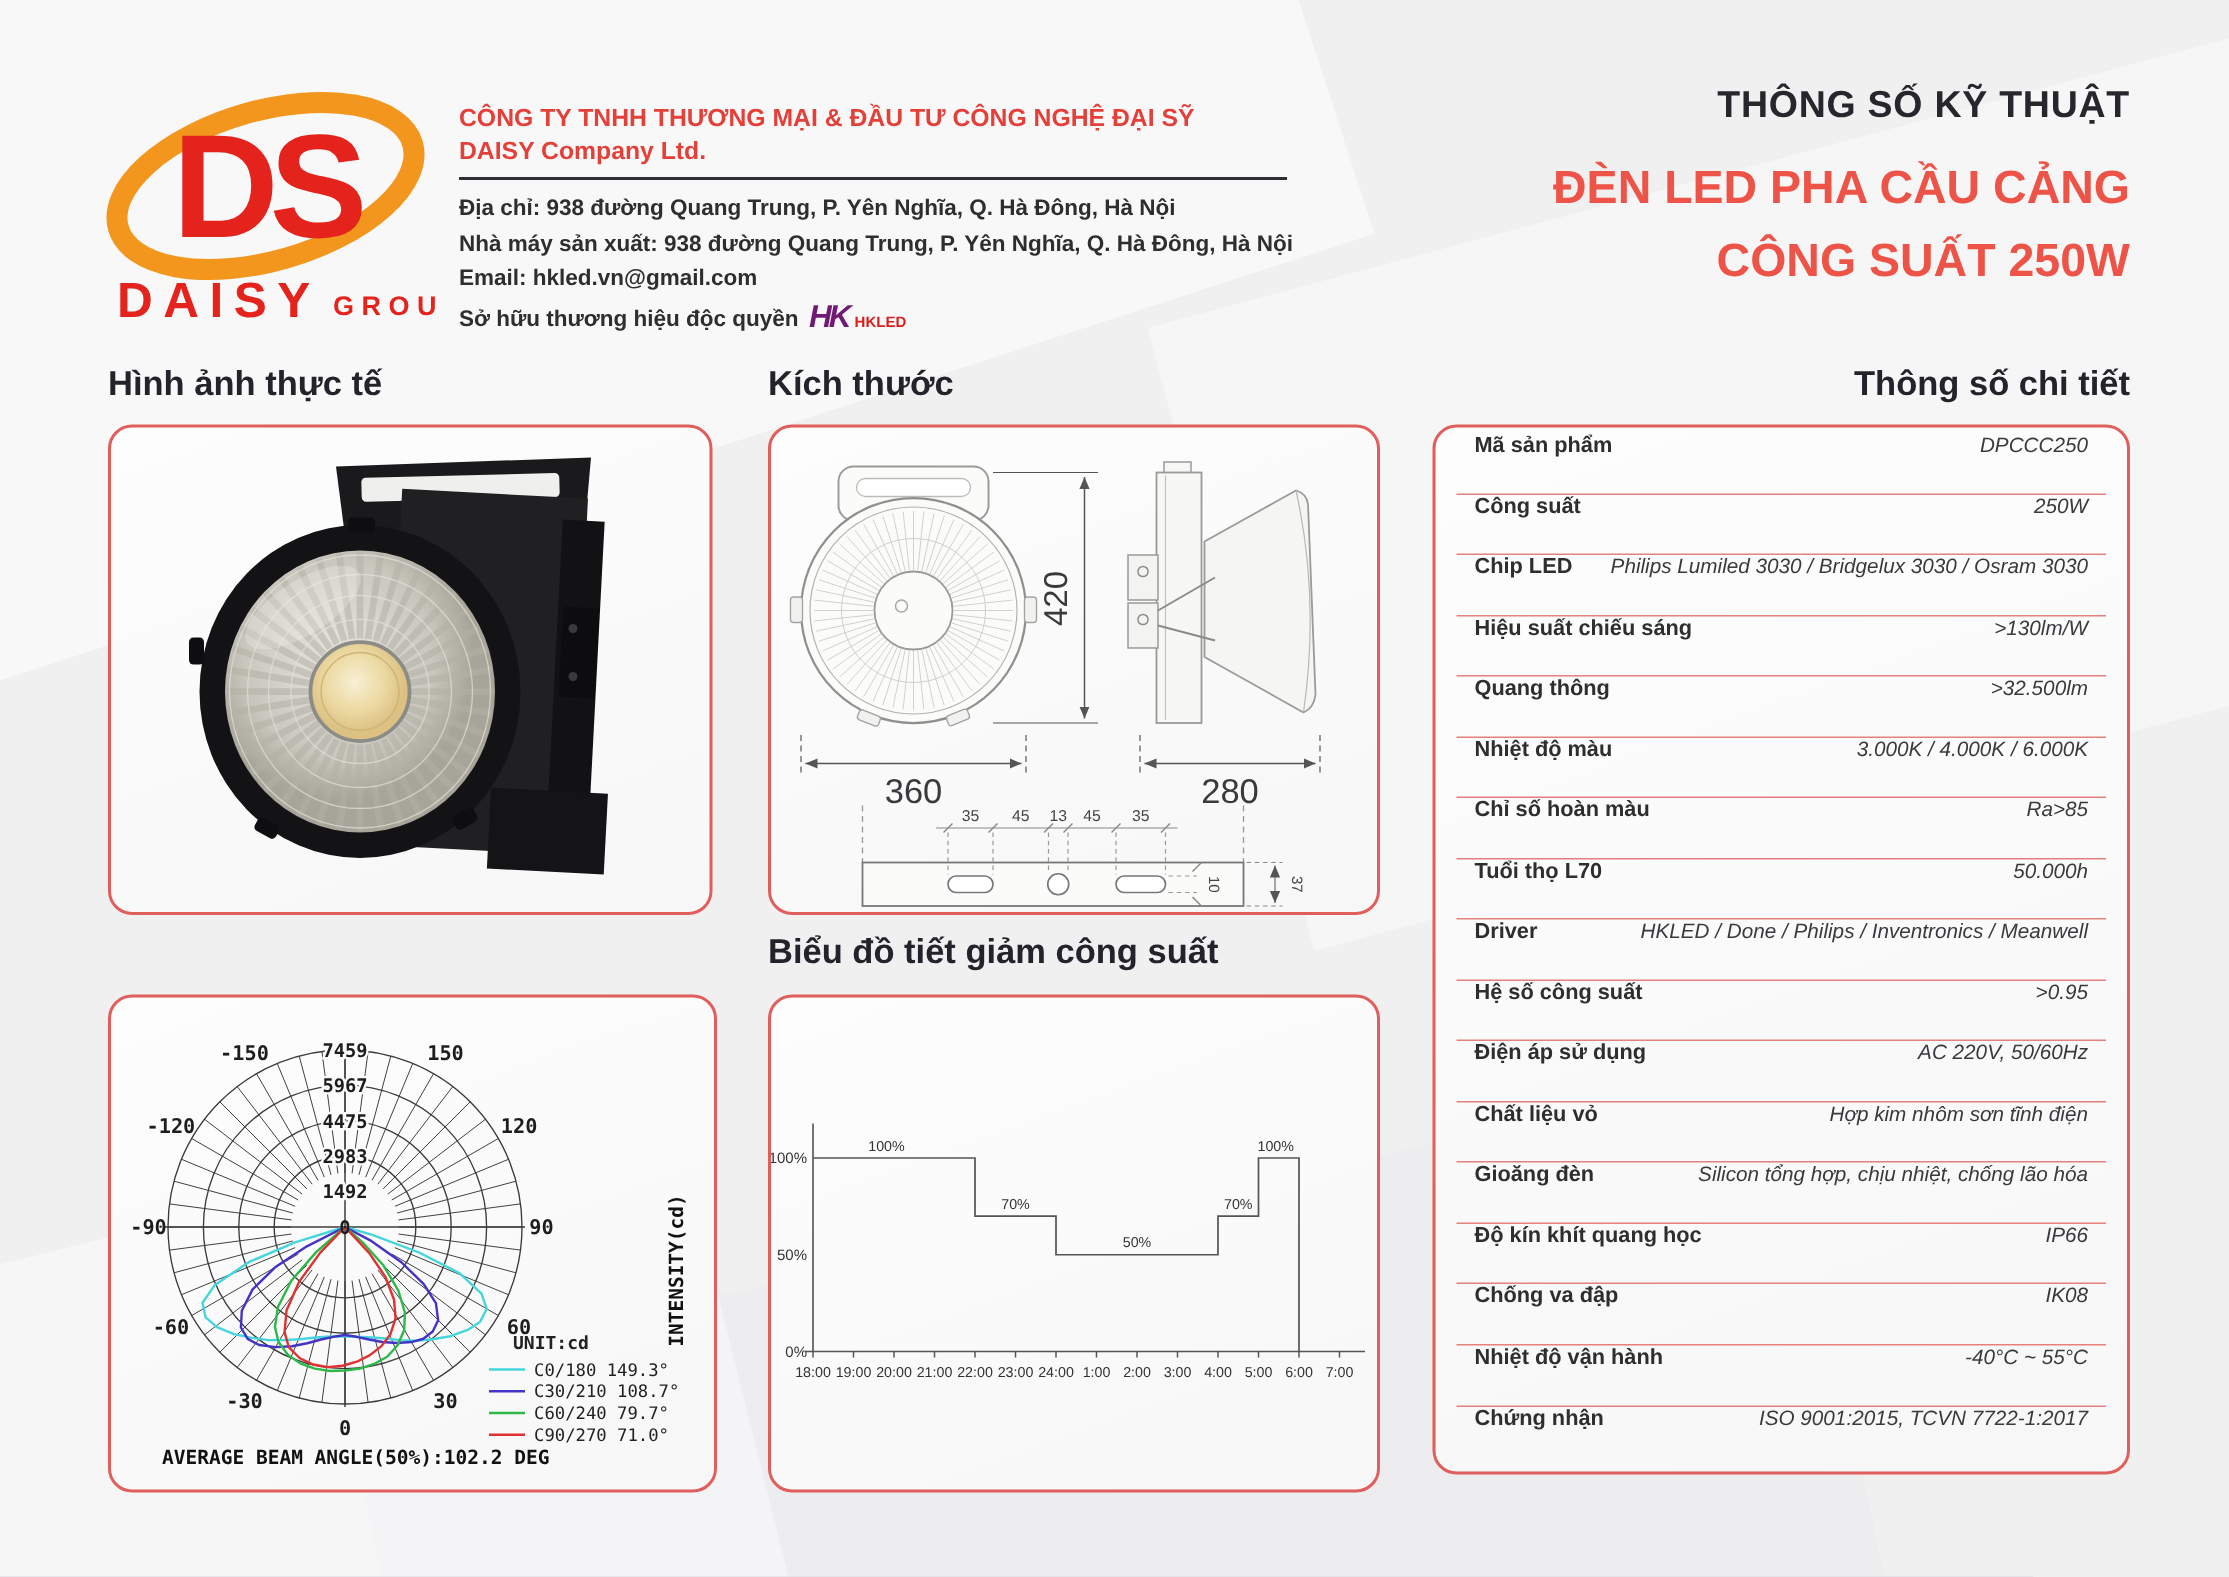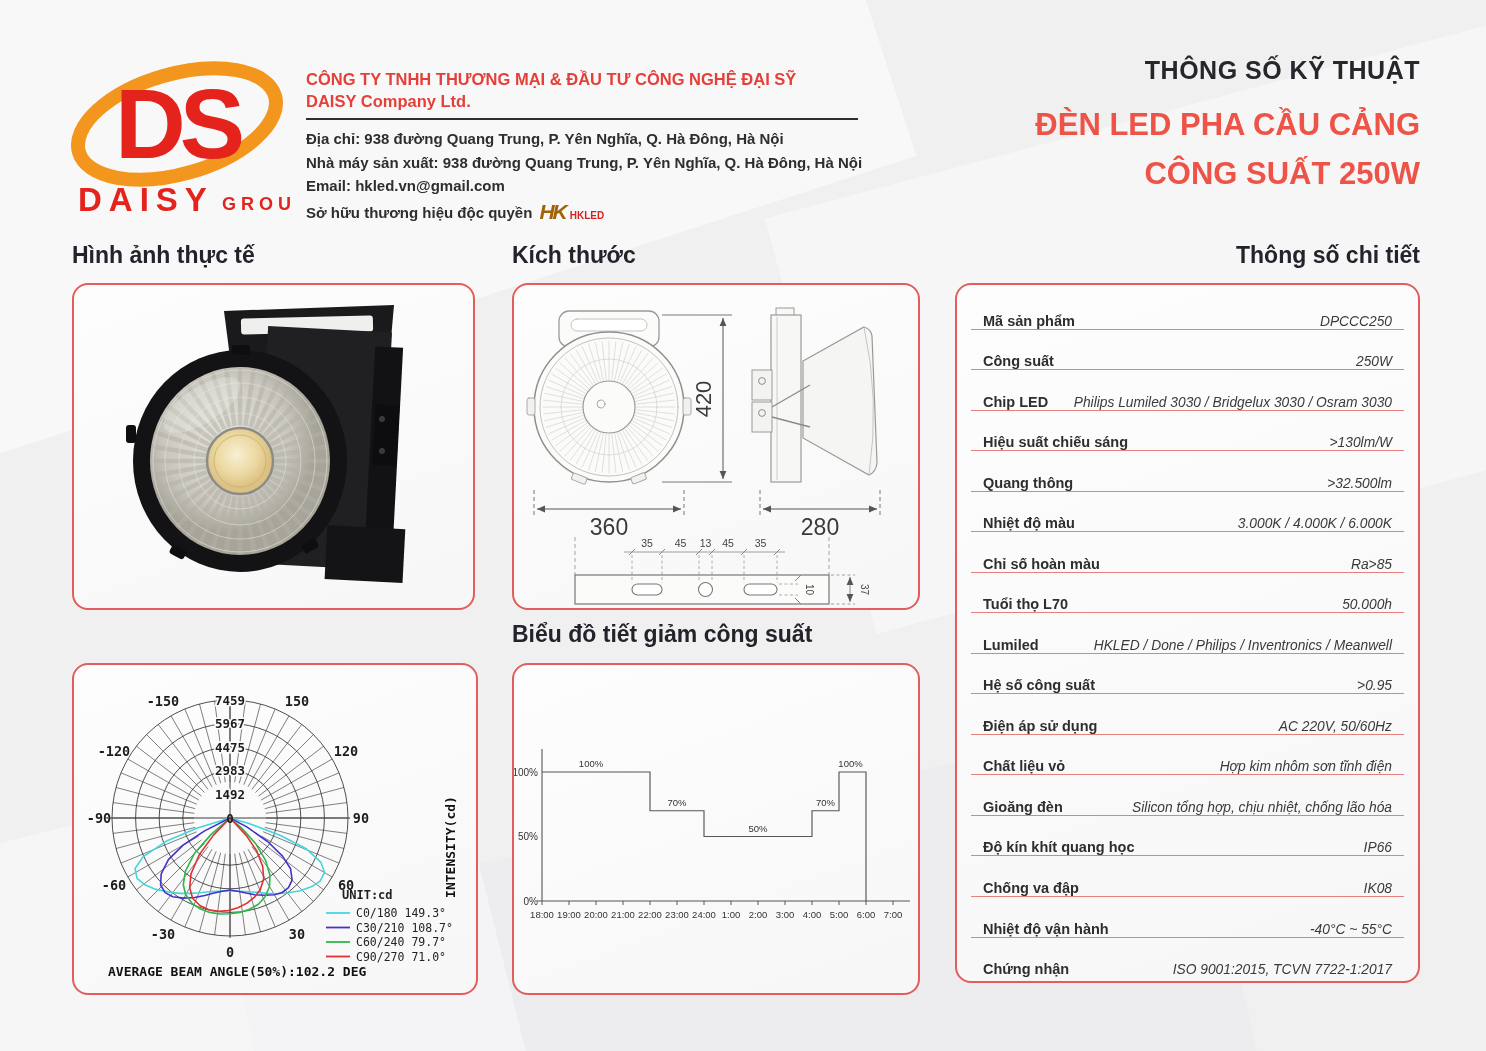--- a/index.html
+++ b/index.html
@@ -13,41 +13,41 @@
   .layer{position:absolute;z-index:1;}
 
   
   .logo{left:70px;top:46px;width:222px;height:180px;}
   .company{left:306px;top:68px;width:575px;}
   .company .l1{color:#e4403a;font-weight:bold;font-size:16.5px;line-height:22px;}
   .company .l2{color:#e4403a;font-weight:bold;font-size:16.5px;line-height:22px;}
   .company .divider{height:2px;background:#2f2f33;width:552px;margin:6px 0 7px 0;}
   .company .info{font-size:15px;font-weight:bold;color:#2e2e31;line-height:23.5px;white-space:nowrap;}
   .tm-line{display:flex;align-items:center;gap:7px;}
-  .hk-mark{color:#a16207;font-weight:900;font-style:italic;font-size:21px;letter-spacing:-2px;line-height:18px;}
+  .hk-mark{color:#701a75;font-weight:900;font-style:italic;font-size:21px;letter-spacing:-2px;line-height:18px;}
   .hk-sub{color:#d8201b;font-weight:bold;font-size:10px;margin-left:-3px;margin-top:6px;}
 
   .title-block{right:66px;top:56px;width:560px;text-align:right;}
   .title-kicker{font-size:25px;font-weight:bold;color:#26262c;letter-spacing:.5px;margin-bottom:15px;}
   .title-main{font-size:31px;font-weight:bold;color:#ee5348;line-height:49px;}
 
   
   .sec-h{position:absolute;z-index:1;font-size:23px;font-weight:bold;color:#23232b;}
 
   
   .panel{position:absolute;z-index:1;background:linear-gradient(160deg,#fdfdfd, #f7f7f8);
          border:2px solid #e05f5c;border-radius:16px;box-sizing:border-box;}
   .panel-photo{left:72px;top:283px;width:403px;height:327px;overflow:hidden;}
   .panel-dims{left:512px;top:283px;width:408px;height:327px;}
   .panel-table{left:955px;top:283px;width:465px;height:700px;display:flex;flex-direction:column;padding:4px 0;}
   .panel-curve{left:72px;top:663px;width:406px;height:332px;}
   .panel-power{left:512px;top:663px;width:408px;height:332px;}
 
   
-  .spec-row{flex:1;display:flex;align-items:flex-end;justify-content:space-between;
+  .spec-row{flex:1;display:flex;align-items:flex-start;justify-content:space-between;
             margin:0 14px;padding:0 12px 0 12px;border-bottom:1px solid #e4817d;box-sizing:border-box;}
   .spec-row:last-child{border-bottom:none;}
   .spec-label{font-size:14.5px;font-weight:bold;color:#2e2e31;white-space:nowrap;}
   .spec-value{font-size:13.8px;font-style:italic;color:#3a3a3e;text-align:right;white-space:nowrap;}
 
   svg text{user-select:none;}
 </style>
 </head>
 <body>
 
@@ -381,21 +381,21 @@
       </div>
       <div class="spec-row">
         <div class="spec-label">Chỉ số hoàn màu</div>
         <div class="spec-value">Ra&gt;85</div>
       </div>
       <div class="spec-row">
         <div class="spec-label">Tuổi thọ L70</div>
         <div class="spec-value">50.000h</div>
       </div>
       <div class="spec-row">
-        <div class="spec-label">Lumiled</div>
+        <div class="spec-label">Driver</div>
         <div class="spec-value">HKLED / Done / Philips / Inventronics / Meanwell</div>
       </div>
       <div class="spec-row">
         <div class="spec-label">Hệ số công suất</div>
         <div class="spec-value">&gt;0.95</div>
       </div>
       <div class="spec-row">
         <div class="spec-label">Điện áp sử dụng</div>
         <div class="spec-value">AC 220V, 50/60Hz</div>
       </div>

